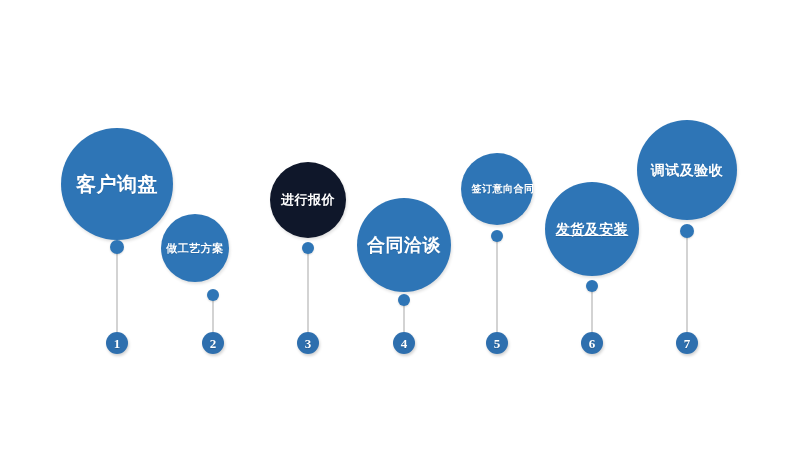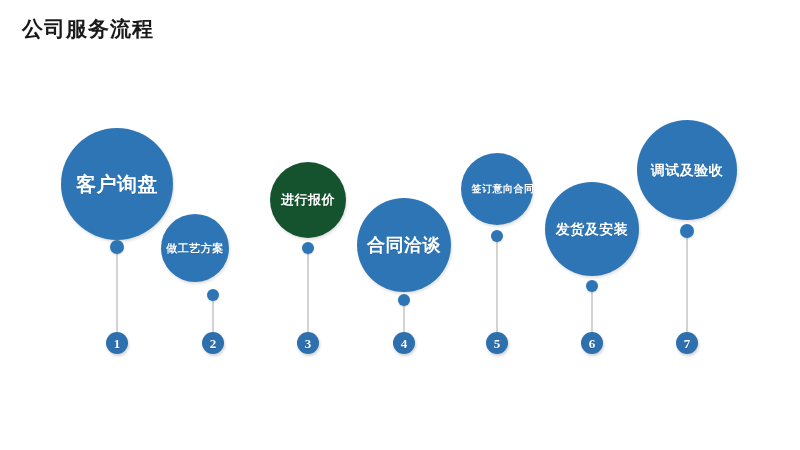--- a/index.html
+++ b/index.html
@@ -104,21 +104,20 @@
     font-weight: bold;
     line-height: 1;
     text-shadow: 0 1px 1px rgba(0,0,0,0.18);
   }
 </style>
 </head>
 <body>
 
 <div id="slide">
 
-  <div id="page-title">公司服务流程</div>
 
   <div id="diagram">
       <div class="step">
         <div class="string" style="left: 116px; top: 252px; height: 81px; background: rgb(211, 211, 211);"></div>
         <div class="balloon" style="left: 61px; top: 128px; width: 112px; height: 112px; background: rgb(46, 117, 182);">
           <span class="balloon-label" style="font-size: 20px;">客户询盘</span>
         </div>
         <div class="knot" style="left: 110px; top: 240px; width: 14px; height: 14px; background: rgb(46, 117, 182);"></div>
         <div class="num-circle" style="left: 106px; top: 332px; width: 22px; height: 22px; background: rgb(46, 111, 174);">
           <span class="num-label">1</span>
@@ -129,21 +128,21 @@
         <div class="balloon" style="left: 161px; top: 214px; width: 68px; height: 68px; background: rgb(46, 117, 182);">
           <span class="balloon-label" style="font-size: 11px;">做工艺方案</span>
         </div>
         <div class="knot" style="left: 207px; top: 289px; width: 12px; height: 12px; background: rgb(46, 117, 182);"></div>
         <div class="num-circle" style="left: 202px; top: 332px; width: 22px; height: 22px; background: rgb(46, 111, 174);">
           <span class="num-label">2</span>
         </div>
       </div>
       <div class="step">
         <div class="string" style="left: 307px; top: 252px; height: 81px; background: rgb(211, 211, 211);"></div>
-        <div class="balloon" style="left: 270px; top: 162px; width: 76px; height: 76px; background: #14532d;">
+        <div class="balloon" style="left: 270px; top: 162px; width: 76px; height: 76px; background: #0f172a;">
           <span class="balloon-label" style="font-size: 13px;">进行报价</span>
         </div>
         <div class="knot" style="left: 302px; top: 242px; width: 12px; height: 12px; background: rgb(46, 117, 182);"></div>
         <div class="num-circle" style="left: 297px; top: 332px; width: 22px; height: 22px; background: rgb(46, 111, 174);">
           <span class="num-label">3</span>
         </div>
       </div>
       <div class="step">
         <div class="string" style="left: 403px; top: 304px; height: 29px; background: rgb(211, 211, 211);"></div>
         <div class="balloon" style="left: 357px; top: 198px; width: 94px; height: 94px; background: rgb(46, 117, 182);">
@@ -159,21 +158,21 @@
         <div class="balloon" style="left: 461px; top: 153px; width: 72px; height: 72px; background: rgb(46, 117, 182);">
           <span class="balloon-label" style="font-size: 10px; margin-left: 12px;">签订意向合同</span>
         </div>
         <div class="knot" style="left: 491px; top: 230px; width: 12px; height: 12px; background: rgb(46, 117, 182);"></div>
         <div class="num-circle" style="left: 486px; top: 332px; width: 22px; height: 22px; background: rgb(46, 111, 174);">
           <span class="num-label">5</span>
         </div>
       </div>
       <div class="step">
         <div class="string" style="left: 591px; top: 290px; height: 43px; background: rgb(211, 211, 211);"></div>
-        <div class="balloon" style="left: 545px; top: 182px; width: 94px; height: 94px; background: rgb(46, 117, 182);">
+        <div class="balloon" style="left: 545px; top: 182px; width: 94px; height: 94px; background: rgb(46, 117, 182); text-decoration: underline;">
           <span class="balloon-label" style="font-size: 14px;">发货及安装</span>
         </div>
         <div class="knot" style="left: 586px; top: 280px; width: 12px; height: 12px; background: rgb(46, 117, 182);"></div>
         <div class="num-circle" style="left: 581px; top: 332px; width: 22px; height: 22px; background: rgb(46, 111, 174);">
           <span class="num-label">6</span>
         </div>
       </div>
       <div class="step">
         <div class="string" style="left: 686px; top: 236px; height: 97px; background: rgb(211, 211, 211);"></div>
         <div class="balloon" style="left: 637px; top: 120px; width: 100px; height: 100px; background: rgb(46, 117, 182);">

